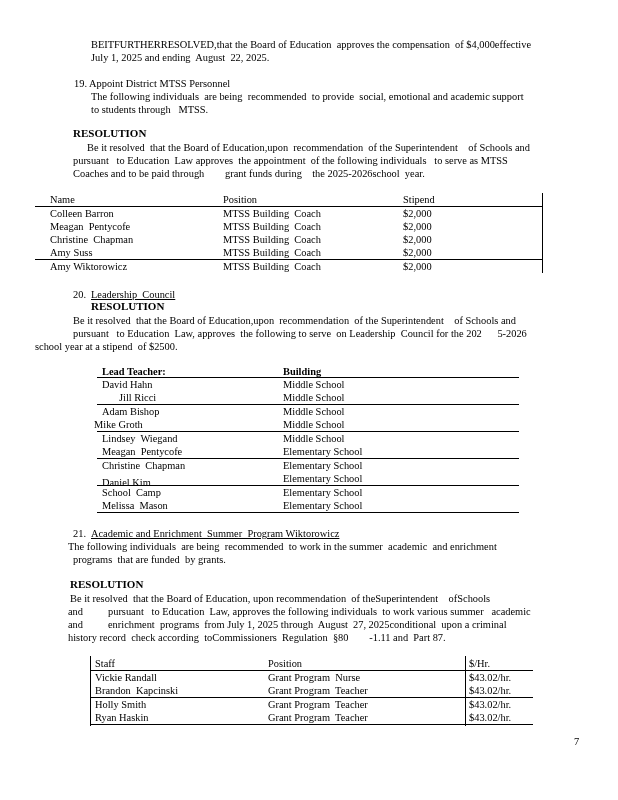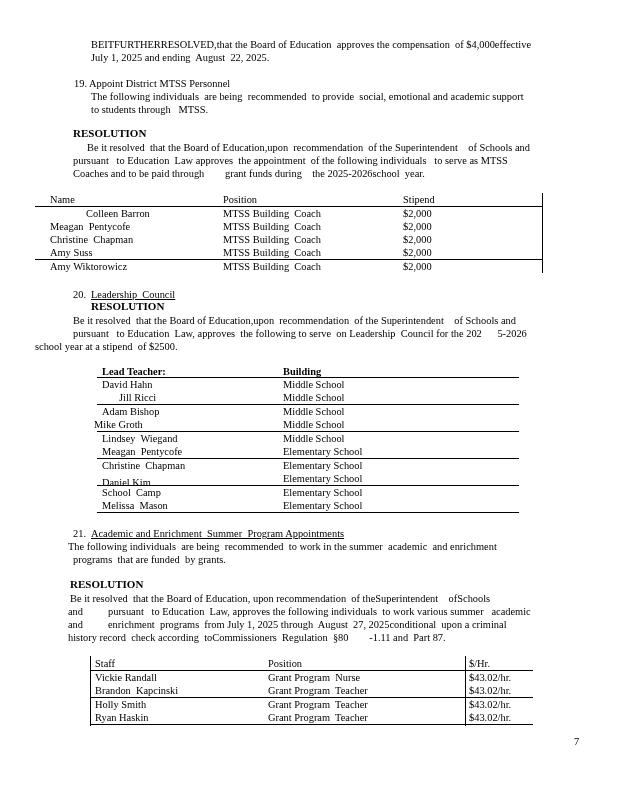--- a/index.html
+++ b/index.html
@@ -29,21 +29,21 @@
 <div>
   <div class="vr" style="left:542px;top:193px;height:80px;"></div>
   <div class="hr" style="left:35px;top:206px;width:507px;"></div>
   <div class="hr" style="left:35px;top:259px;width:507px;"></div>
   <div>
     <div class="cell" style="left:50px;top:193px;">Name</div>
     <div class="cell" style="left:223px;top:193px;">Position</div>
     <div class="cell" style="left:403px;top:193px;">Stipend</div>
   </div>
   <div>
-    <div class="cell" style="left:50px;top:207px;margin-left:36px;">Colleen Barron</div>
+    <div class="cell" style="left:50px;top:207px;">Colleen Barron</div>
     <div class="cell" style="left:223px;top:207px;">MTSS Building  Coach</div>
     <div class="cell" style="left:403px;top:207px;">$2,000</div>
   </div>
   <div>
     <div class="cell" style="left:50px;top:220px;">Meagan  Pentycofe</div>
     <div class="cell" style="left:223px;top:220px;">MTSS Building  Coach</div>
     <div class="cell" style="left:403px;top:220px;">$2,000</div>
   </div>
   <div>
     <div class="cell" style="left:50px;top:233px;">Christine  Chapman</div>
@@ -116,21 +116,21 @@
     <div class="cell" style="left:102px;top:486px;">School  Camp</div>
     <div class="cell" style="left:283px;top:486px;">Elementary School</div>
   </div>
   <div>
     <div class="cell" style="left:102px;top:499px;">Melissa  Mason</div>
     <div class="cell" style="left:283px;top:499px;">Elementary School</div>
   </div>
 </div>
 
 <div class="abs" style="left:73px;top:527px;">21.</div>
-<div class="abs u" style="left:91px;top:527px;">Academic and Enrichment  Summer  Program Appointments</div>
+<div class="abs u" style="left:91px;top:527px;">Academic and Enrichment  Summer  Program Wiktorowicz</div>
 <div class="abs" style="left:68px;top:540px;">The following individuals  are being  recommended  to work in the summer  academic  and enrichment</div>
 <div class="abs" style="left:73px;top:553px;">programs  that are funded  by grants.</div>
 <div class="abs bold" style="left:70px;top:578px;">RESOLUTION</div>
 <div class="abs" style="left:70px;top:592px;">Be it resolved  that the Board of Education, upon recommendation  of theSuperintendent    ofSchools</div>
 <div class="abs" style="left:68px;top:605px;">and</div>
 <div class="abs" style="left:108px;top:605px;">pursuant   to Education  Law, approves the following individuals  to work various summer   academic</div>
 <div class="abs" style="left:68px;top:618px;">and</div>
 <div class="abs" style="left:108px;top:618px;">enrichment  programs  from July 1, 2025 through  August  27, 2025conditional  upon a criminal</div>
 <div class="abs" style="left:68px;top:631px;">history record  check according  toCommissioners  Regulation  §80        -1.11 and  Part 87.</div>
 

